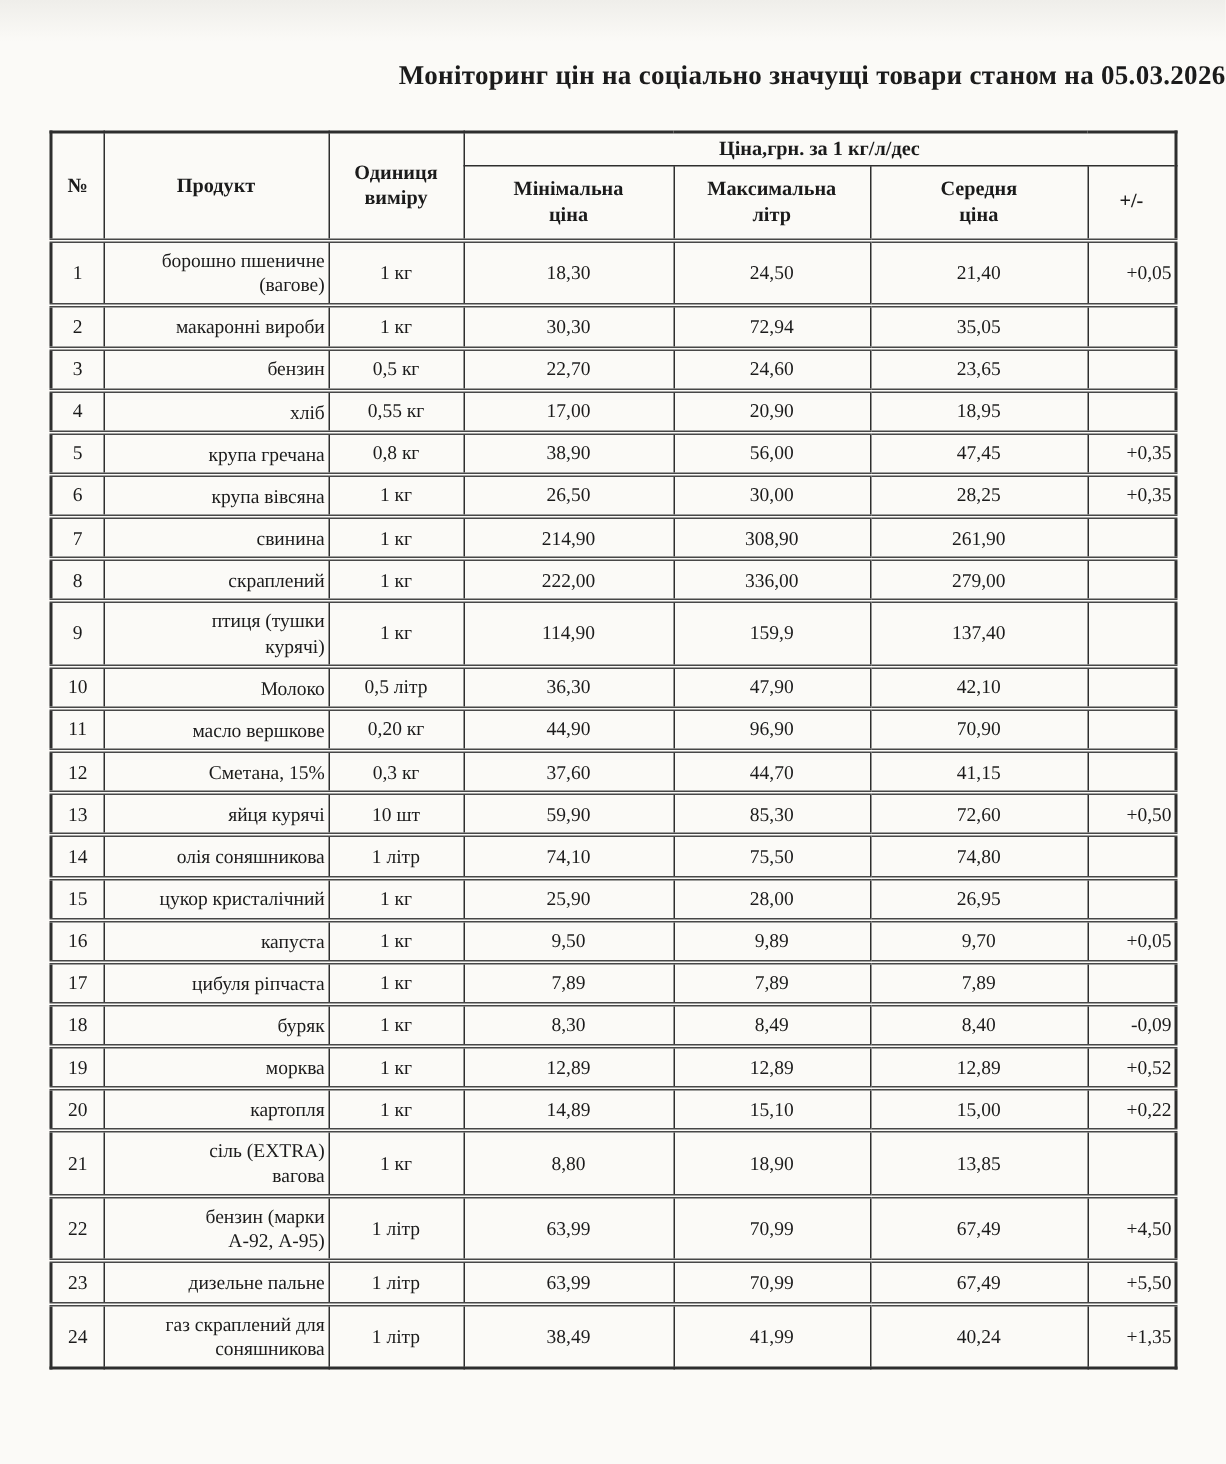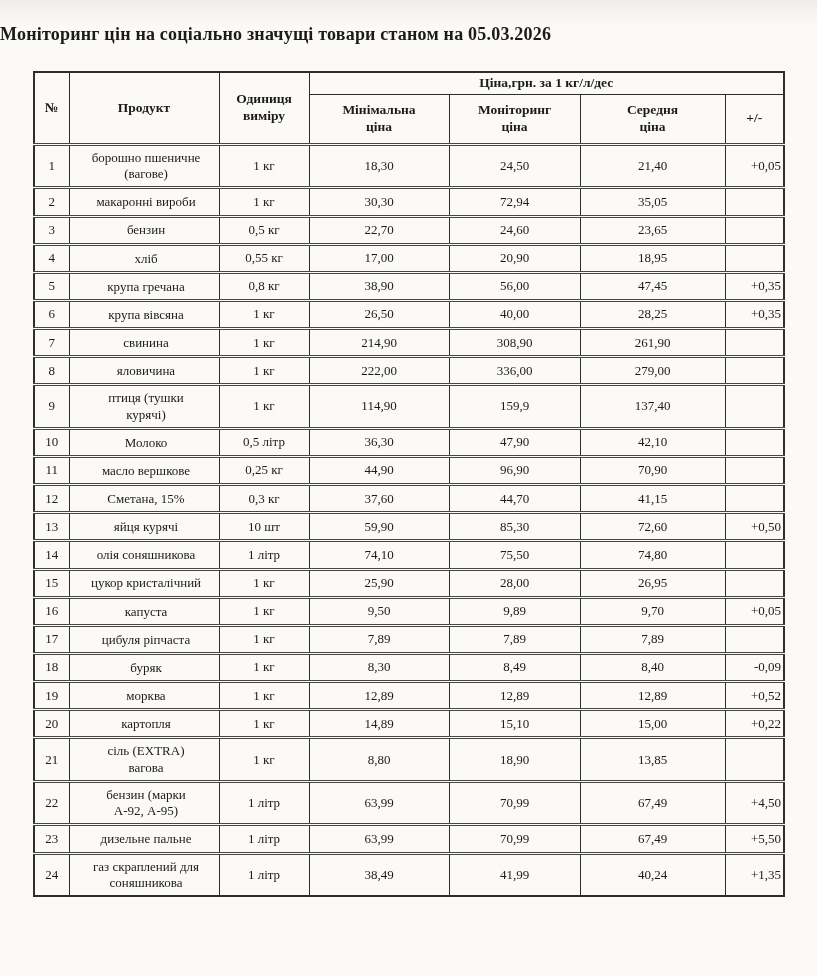--- a/index.html
+++ b/index.html
@@ -17,22 +17,22 @@
     font-family: "Liberation Serif", "DejaVu Serif", serif;
     color: var(--ink);
     overflow: hidden;
   }
   .page {
     position: relative;
     width: 817px;
     height: 976px;
   }
   .doc-title {
-    margin-top: 24px;
-    text-align: left;
+    margin-top: 40px;
+    text-align: right;
     font-size: 18px;
     font-weight: bold;
     letter-spacing: 0.2px;
     color: var(--ink);
   }
   table.price-table {
     margin: 26px 0 0 33px;
     width: 750px;
     border-collapse: collapse;
     border: 2.5px solid var(--line);
@@ -65,21 +65,21 @@
   thead th .wrap {
     display: inline-block;
     width: min-content;
     white-space: normal;
   }
   tbody td {
     border-top: 3px double #474747;
     height: 28px;
   }
   tbody td.cell-product {
-    text-align: center;
+    text-align: right;
     padding-left: 6px;
   }
   tbody td.cell-product .ptext {
     display: inline-block;
     max-width: 112px;
     vertical-align: middle;
   }
   tbody td.cell-delta {
     text-align: right;
     padding-left: 16px;
@@ -109,21 +109,21 @@
         <th rowspan="2">
           <span class="wrap">Одиниця виміру</span>
         </th>
         <th colspan="4">Ціна,грн. за 1 кг/л/дес</th>
       </tr>
       <tr class="hrow-sub">
         <th>
           <span class="wrap">Мінімальна ціна</span>
         </th>
         <th>
-          <span class="wrap">Моніторинг ціна</span>
+          <span class="wrap">Максимальна літр</span>
         </th>
         <th>
           <span class="wrap">Середня ціна</span>
         </th>
         <th>+/-</th>
       </tr>
     </thead>
     <tbody id="tbody">
         <tr>
     <td class="cell-num">1</td>
@@ -180,39 +180,39 @@
     <td class="cell-price">47,45</td>
     <td class="cell-delta">+0,35</td>
   </tr>
         <tr>
     <td class="cell-num">6</td>
     <td class="cell-product">
       <span class="ptext">крупа вівсяна</span>
     </td>
     <td class="cell-unit">1 кг</td>
     <td class="cell-price">26,50</td>
-    <td class="cell-price">40,00</td>
+    <td class="cell-price">30,00</td>
     <td class="cell-price">28,25</td>
     <td class="cell-delta">+0,35</td>
   </tr>
         <tr>
     <td class="cell-num">7</td>
     <td class="cell-product">
       <span class="ptext">свинина</span>
     </td>
     <td class="cell-unit">1 кг</td>
     <td class="cell-price">214,90</td>
     <td class="cell-price">308,90</td>
     <td class="cell-price">261,90</td>
     <td class="cell-delta"></td>
   </tr>
         <tr>
     <td class="cell-num">8</td>
     <td class="cell-product">
-      <span class="ptext">яловичина</span>
+      <span class="ptext">скраплений</span>
     </td>
     <td class="cell-unit">1 кг</td>
     <td class="cell-price">222,00</td>
     <td class="cell-price">336,00</td>
     <td class="cell-price">279,00</td>
     <td class="cell-delta"></td>
   </tr>
         <tr>
     <td class="cell-num">9</td>
     <td class="cell-product">
@@ -233,21 +233,21 @@
     <td class="cell-price">36,30</td>
     <td class="cell-price">47,90</td>
     <td class="cell-price">42,10</td>
     <td class="cell-delta"></td>
   </tr>
         <tr>
     <td class="cell-num">11</td>
     <td class="cell-product">
       <span class="ptext">масло вершкове</span>
     </td>
-    <td class="cell-unit">0,25 кг</td>
+    <td class="cell-unit">0,20 кг</td>
     <td class="cell-price">44,90</td>
     <td class="cell-price">96,90</td>
     <td class="cell-price">70,90</td>
     <td class="cell-delta"></td>
   </tr>
         <tr>
     <td class="cell-num">12</td>
     <td class="cell-product">
       <span class="ptext">Сметана, 15%</span>
     </td>

